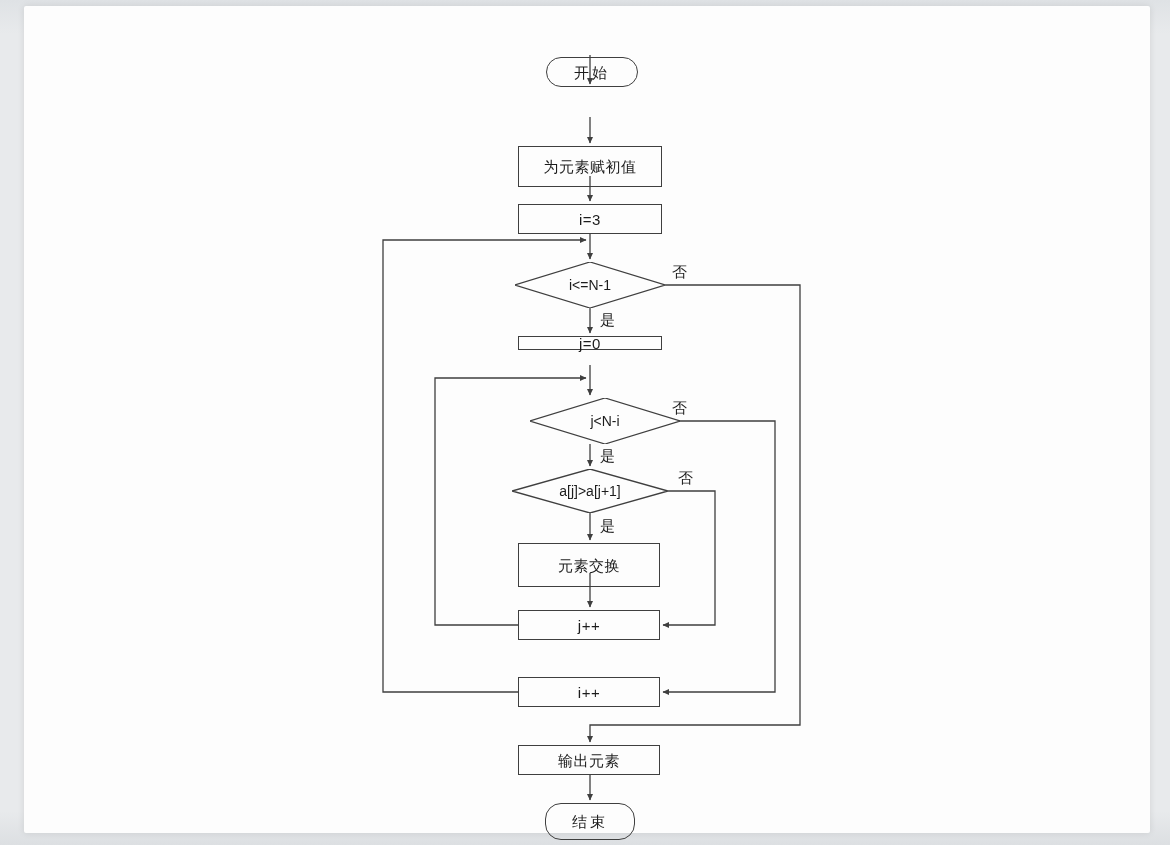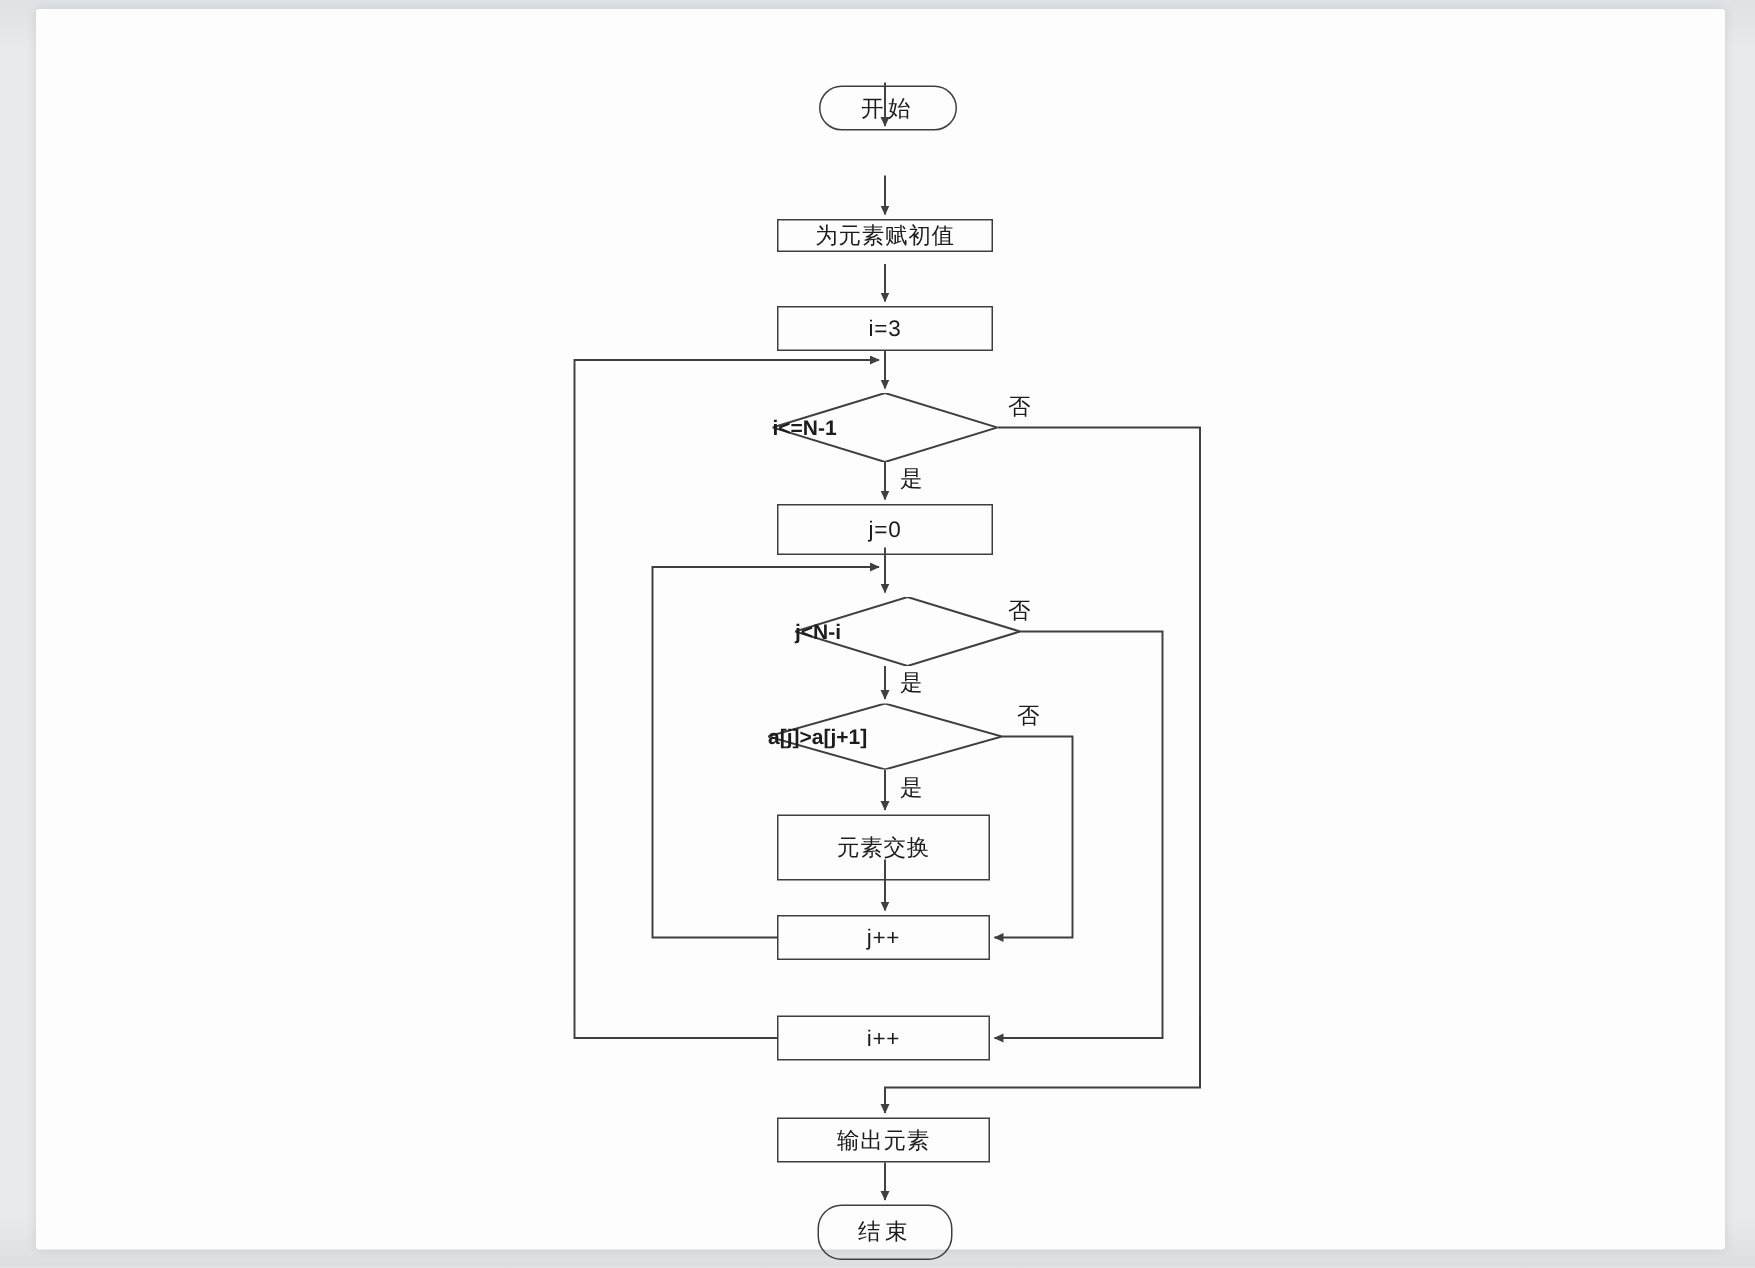--- a/index.html
+++ b/index.html
@@ -27,21 +27,21 @@
     display:flex; align-items:center; justify-content:center;
     border:1.3px solid #3f3f3f;
     background:transparent;
     font-size:15px; color:#1c1c1c;
     letter-spacing:.5px;
     line-height:1;
   }
   .terminator { border-radius:16px; letter-spacing:3px; }
   .diamond-wrap {
     position:absolute;
-    display:flex; align-items:center; font-weight:bold;
+    display:flex; align-items:center; justify-content:center;
   }
   .diamond-wrap svg { position:absolute; left:0; top:0; }
   .diamond-label {
     position:relative; z-index:2;
     font-size:14px; color:#1c1c1c; line-height:1;
   }
   .branch-label {
     position:absolute;
     font-size:15px; color:#1c1c1c; line-height:1;
   }
@@ -81,32 +81,32 @@
 
         <path d="M518 625 H435 V378 H586" marker-end="url(#arrow)"></path>
 
         <path d="M518 692 H383 V240 H586" marker-end="url(#arrow)"></path>
       </g>
     </svg>
 
     <div class="node terminator" style="left:546px; top:25px; width:92px; height:30px;margin-top:32px;">开始</div>
 
 
-    <div class="node" style="left:518px; top:146px; width:144px; height:22px;">为元素赋初值</div>
+    <div class="node" style="left:518px; top:146px; width:144px; height:41px;">为元素赋初值</div>
 
     <div class="node" style="left:518px; top:204px; width:144px; height:30px;">i=3</div>
 
     <div class="diamond-wrap" style="left:515px; top:262px; width:150px; height:46px;">
       <svg width="150" height="46" viewBox="0 0 150 46">
         <polygon points="0,23 75,0 150,23 75,46" fill="#fdfdfd" stroke-width="1.3" stroke="#3f3f3f"></polygon>
       </svg>
       <span class="diamond-label">i&lt;=N-1</span>
     </div>
 
-    <div class="node" style="left:518px; top:336px; width:144px; height:34px;">j=0</div>
+    <div class="node" style="left:518px; top:336px; width:144px; height:14px;">j=0</div>
 
     <div class="diamond-wrap" style="left:530px; top:398px; width:150px; height:46px;">
       <svg width="150" height="46" viewBox="0 0 150 46">
         <polygon points="0,23 75,0 150,23 75,46" fill="#fdfdfd" stroke-width="1.3" stroke="#3f3f3f"></polygon>
       </svg>
       <span class="diamond-label">j&lt;N-i</span>
     </div>
 
     <div class="diamond-wrap" style="left:512px; top:469px; width:156px; height:44px;">
       <svg width="156" height="44" viewBox="0 0 156 44">

